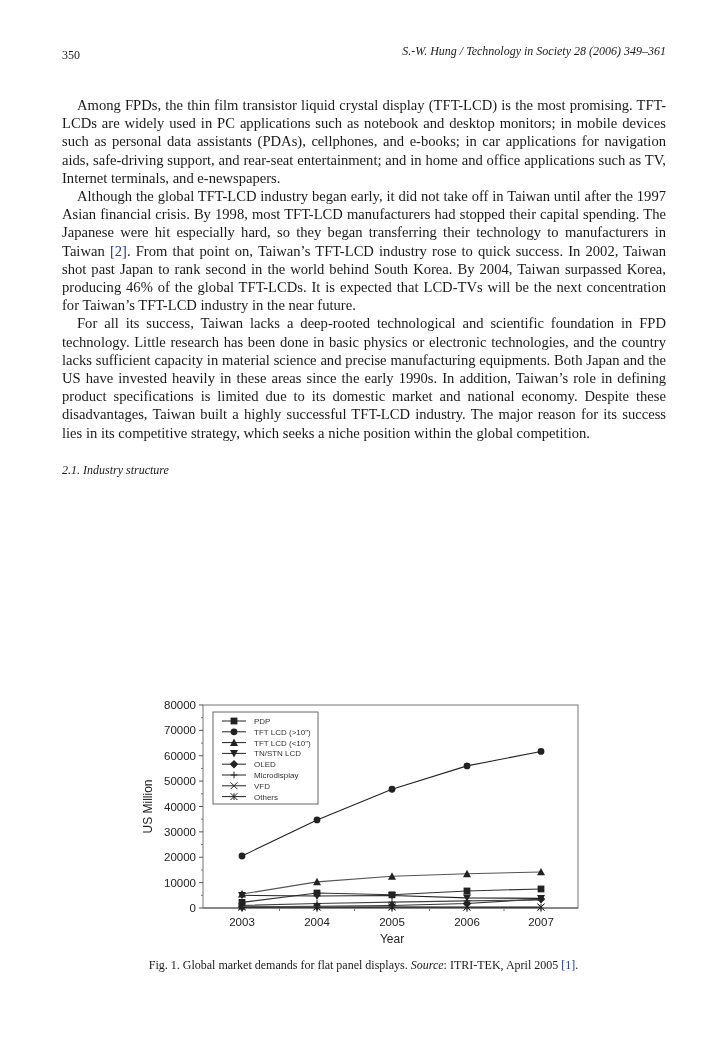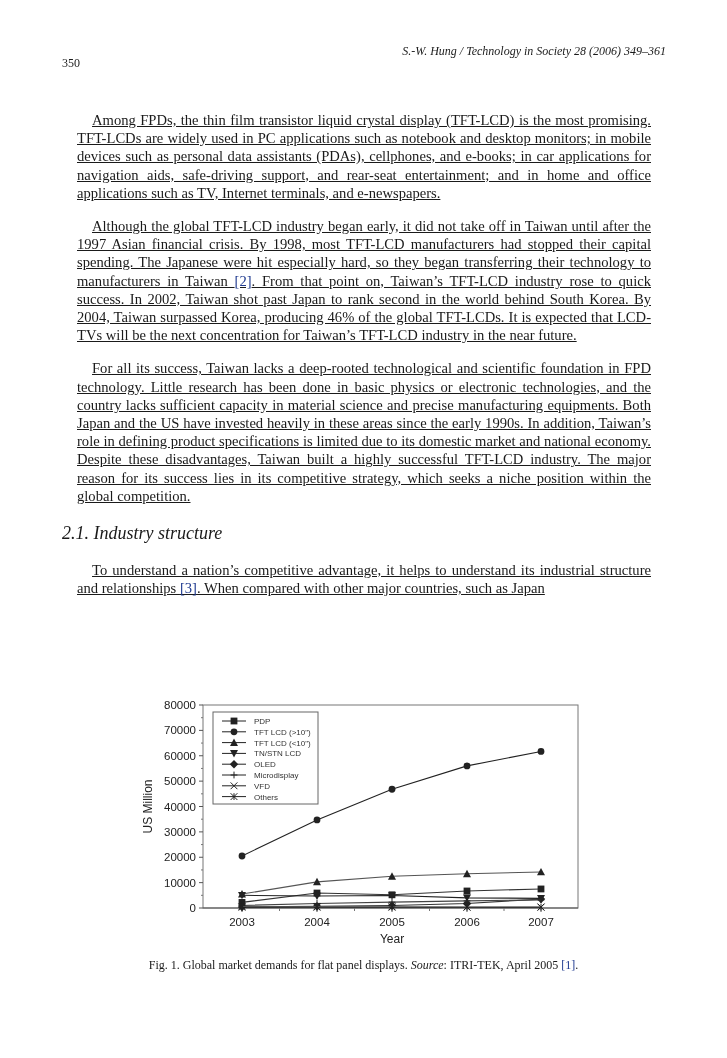--- a/index.html
+++ b/index.html
@@ -1,45 +1,44 @@
 <!DOCTYPE html>
 <html><head>
 <meta charset="utf-8">
 <style>
   html, body { margin: 0; padding: 0; background: #ffffff; }
   body { width: 727px; height: 1058px; position: relative; overflow: hidden;
          font-family: "Liberation Serif", "DejaVu Serif", serif; color: #1a1a1a; }
   .running-head { position: absolute; top: 44px; left: 62px; width: 604px; font-size: 12px; }
-  .running-head .page-no { position: absolute; left: 0; top: 12px; }
+  .running-head .page-no { position: absolute; left: 0; top: 4px; }
   .running-head .journal { position: absolute; left: 0; width: 100%; text-align: right; font-style: italic; }
   .body { position: absolute; left: 62px; top: 96px; width: 604px; font-size: 14.6px; line-height: 18.2px; }
-  .body p { margin: 15px; text-align: justify; text-indent: 15px; text-decoration: underline; }
+  .body p { margin: 0; text-align: justify; text-indent: 15px; }
   .cite { color: #1f3a8f; }
   .h2 { font-weight: bold; margin-top: 29px; margin-bottom: 0; font-size: 14.3px; }
-  .h3 { font-style: italic; margin-top: 19px; margin-bottom: 19px; font-size: 18px; }
+  .h3 { font-style: italic; margin-top: 19px; margin-bottom: 19px; font-size: 12px; }
   .figure { position: absolute; left: 0; top: 0; width: 727px; height: 1000px; pointer-events: none; }
   .figure svg { position: absolute; left: 0; top: 0; }
   .caption { position: absolute; top: 958px; left: 0; width: 727px; text-align: center; font-size: 12px; }
   .caption i { font-style: italic; }
   svg text { font-family: "Liberation Sans", "DejaVu Sans", sans-serif; }
 </style>
 </head>
 <body>
 
 <div class="running-head">
   <span class="page-no">350</span>
   <span class="journal">S.-W. Hung / Technology in Society 28 (2006) 349–361</span>
 </div>
 
 <div class="body">
   <p>Among FPDs, the thin film transistor liquid crystal display (TFT-LCD) is the most promising. TFT-LCDs are widely used in PC applications such as notebook and desktop monitors; in mobile devices such as personal data assistants (PDAs), cellphones, and e-books; in car applications for navigation aids, safe-driving support, and rear-seat entertainment; and in home and office applications such as TV, Internet terminals, and e-newspapers.</p>
   <p><span>Although the global TFT-LCD industry began early, it did not take off in Taiwan until after the 1997 Asian financial crisis. By 1998, most TFT-LCD manufacturers had stopped their capital spending. The Japanese were hit especially hard, so they began transferring their technology to manufacturers in Taiwan </span><a class="cite">[2]</a><span>. From that point on, Taiwan’s TFT-LCD industry rose to quick success. In 2002, Taiwan shot past Japan to rank second in the world behind South Korea. By 2004, Taiwan surpassed Korea, producing 46% of the global TFT-LCDs. It is expected that LCD-TVs will be the next concentration for Taiwan’s TFT-LCD industry in the near future.</span></p>
   <p>For all its success, Taiwan lacks a deep-rooted technological and scientific foundation in FPD technology. Little research has been done in basic physics or electronic technologies, and the country lacks sufficient capacity in material science and precise manufacturing equipments. Both Japan and the US have invested heavily in these areas since the early 1990s. In addition, Taiwan’s role in defining product specifications is limited due to its domestic market and national economy. Despite these disadvantages, Taiwan built a highly successful TFT-LCD industry. The major reason for its success lies in its competitive strategy, which seeks a niche position within the global competition.</p>
   <div class="h3">2.1.  Industry structure</div>
-  <p><span>To understand a nation’s competitive advantage, it helps to understand its industrial structure and relationships </span><a class="cite">[3]</a><span>. When compared with other major countries, such as Japan</span></p>
 </div>
 
 <div class="figure">
   <svg id="chart" width="727" height="960">
       <rect x="203" y="705" width="375" height="203" fill="none" stroke="#777" stroke-width="1"></rect>
       <line x1="203" y1="908" x2="578" y2="908" stroke="#555" stroke-width="1.2"></line>
       <line x1="199" y1="908" x2="203" y2="908" stroke="#555"></line>
       <text x="196" y="912" text-anchor="end" font-size="11.5" fill="#222">0</text>
       <line x1="199" y1="882.625" x2="203" y2="882.625" stroke="#555"></line>
       <text x="196" y="886.625" text-anchor="end" font-size="11.5" fill="#222">10000</text>

